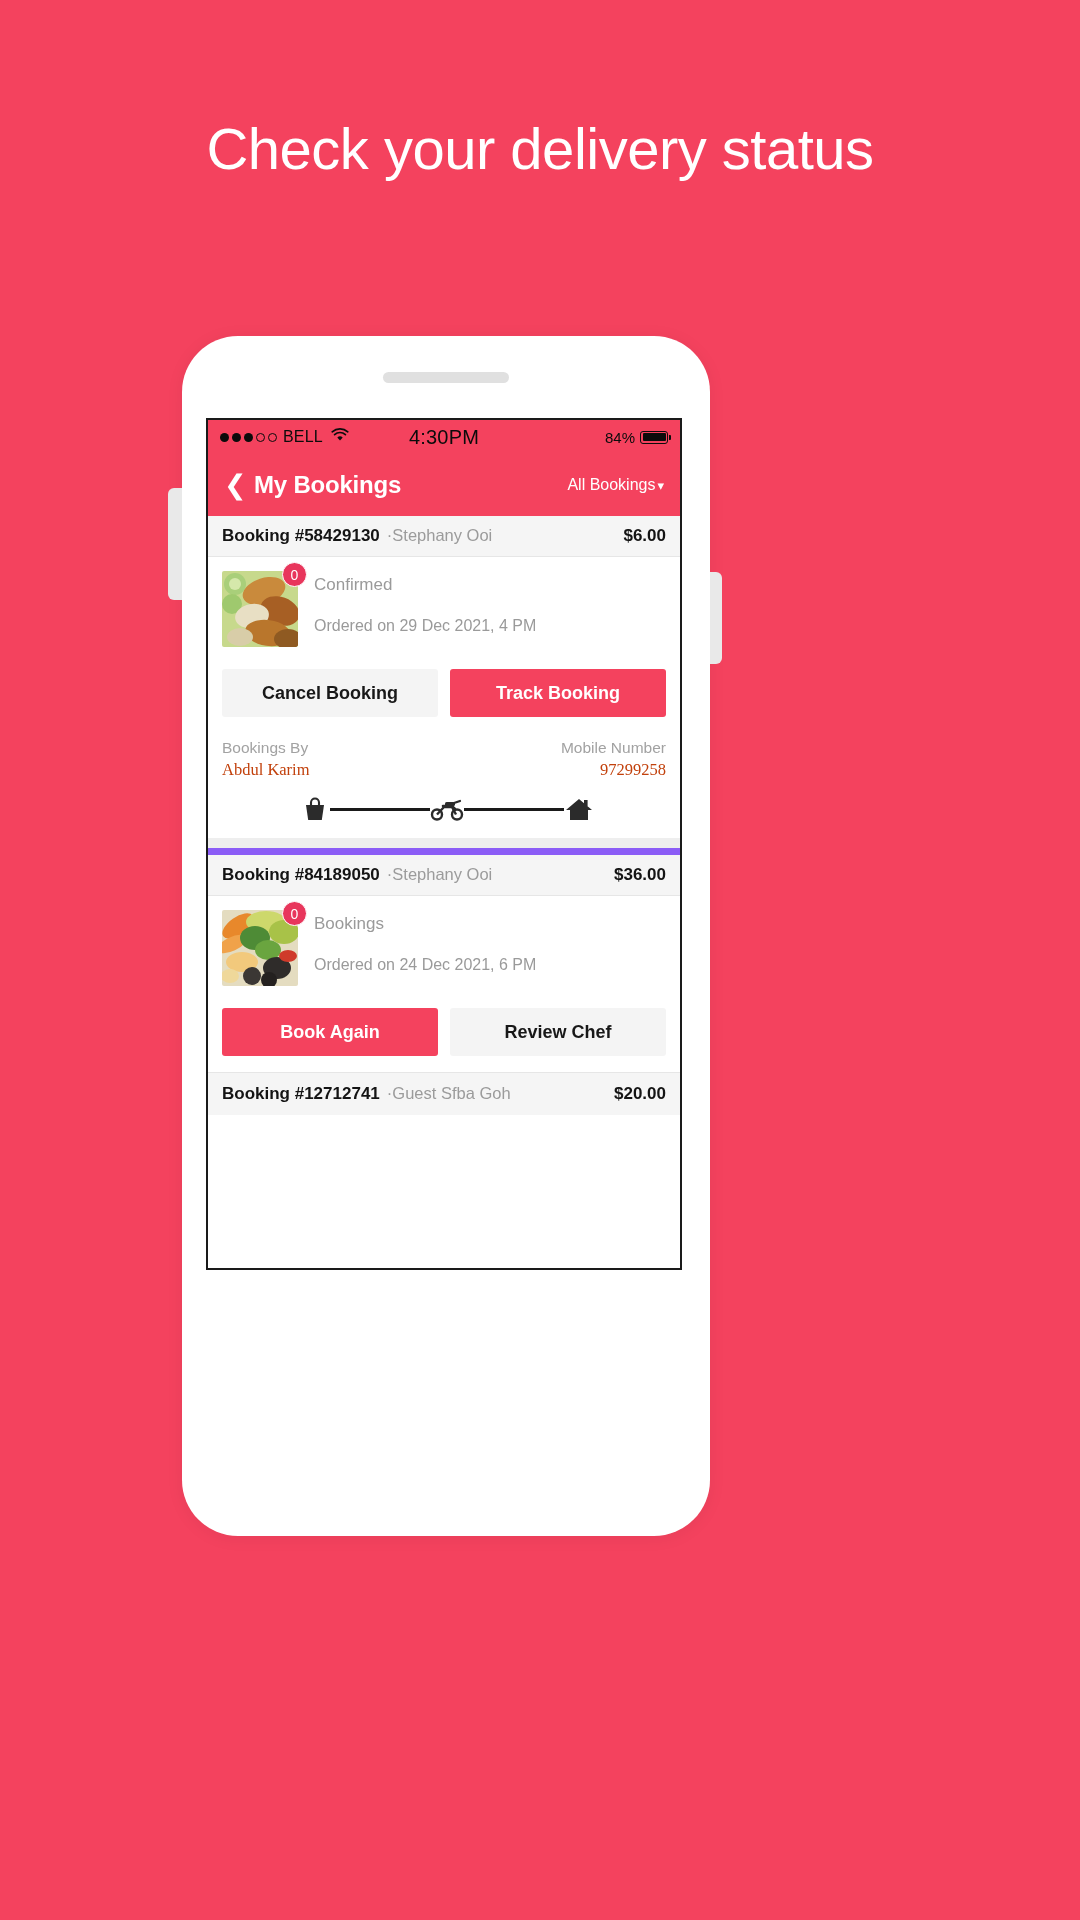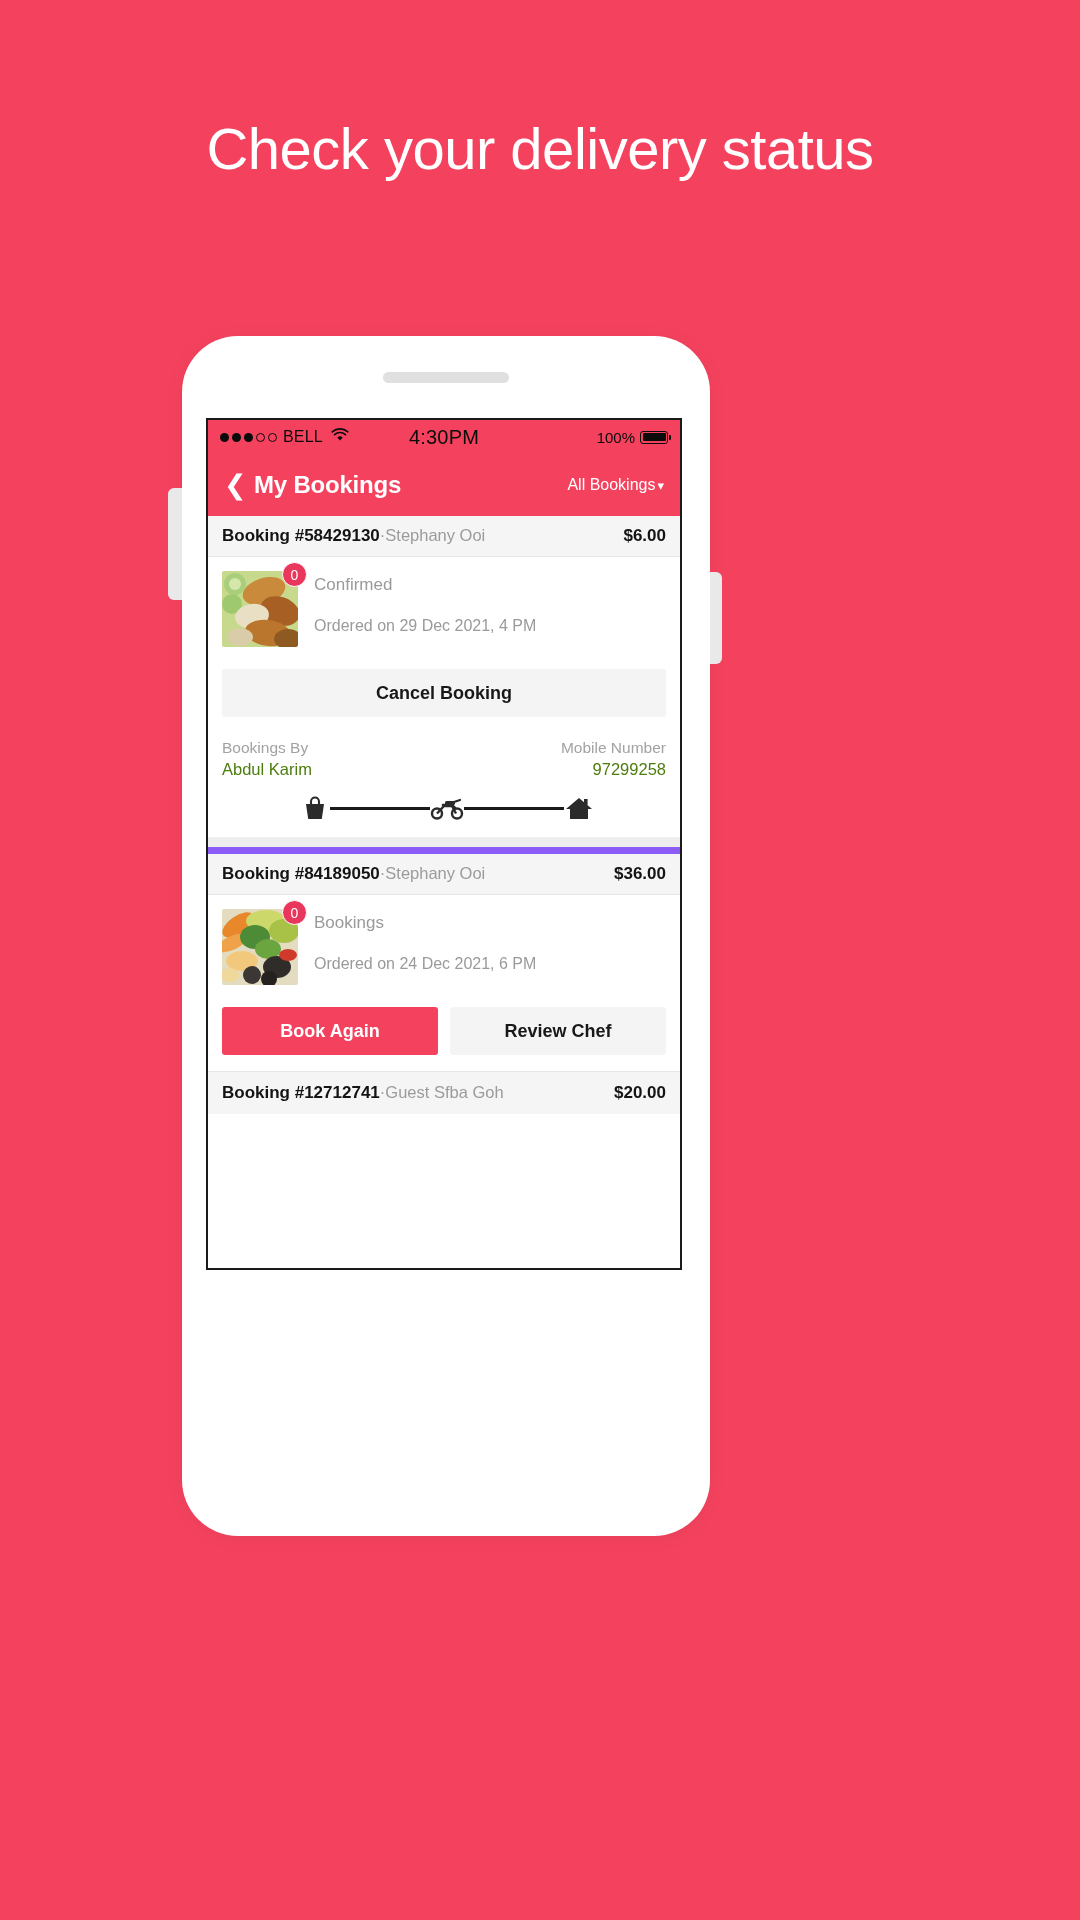--- a/index.html
+++ b/index.html
@@ -162,21 +162,21 @@
   
   .booking-head {
     background: #f5f5f5;
     border-bottom: 1px solid #e6e6e6;
     padding: 10px 14px;
     display: flex;
     align-items: baseline;
     font-size: 17px;
   }
   .bk-id { font-weight: bold; color: #141414; }
-  .bk-cust { color: #9b9b9b; font-size: 16.5px; }
+  .bk-cust { color: #9b9b9b; margin-left: 7px; font-size: 16.5px; }
   .bk-amt { margin-left: auto; font-weight: bold; color: #141414; font-size: 17px; }
 
   .booking-body { background: #fff; padding: 14px 14px 0 14px; }
   .row-top { display: flex; gap: 16px; }
   .thumb-wrap { position: relative; width: 76px; flex: 0 0 76px; }
   .thumb {
     width: 76px; height: 76px;
     border-radius: 2px;
     overflow: hidden;
     position: relative;
@@ -210,21 +210,21 @@
   .btn-ghost { background: #f4f4f4; color: #181818; }
   .btn-solid { background: #F4425E; color: #fff; }
 
   .meta-row {
     display: flex;
     justify-content: space-between;
     margin-top: 22px;
     font-size: 15.5px;
   }
   .meta-label { color: #a2a2a2; }
-  .meta-value { color: #4d7c0f; font-size: 16.5px; margin-top: 3px; }
+  .meta-value { color: #c2410c; font-size: 16.5px; margin-top: 3px; font-family: Liberation Serif, serif; }
   .meta-col.right { text-align: right; }
 
   .track-line {
     display: flex;
     align-items: center;
     margin: 14px 6px 0 6px;
     padding-bottom: 14px;
   }
   .track-line .seg { flex: 1; height: 3px; background: #1a1a1a; }
   .track-icon { display: flex; align-items: center; justify-content: center; }
@@ -282,21 +282,21 @@
         <span class="wifi">
           <svg width="18" height="14" viewBox="0 0 18 14">
             <path d="M9 12.6 L6.3 9.4 a4.3 4.3 0 0 1 5.4 0 Z" fill="#0b0b0b"></path>
             <path d="M3.6 6.6 a8 8 0 0 1 10.8 0" stroke="#0b0b0b" stroke-width="1.7" fill="none" stroke-linecap="round"></path>
             <path d="M1.2 3.8 a12 12 0 0 1 15.6 0" stroke="#0b0b0b" stroke-width="1.7" fill="none" stroke-linecap="round"></path>
           </svg>
         </span>
       </div>
       <div class="sb-time">4:30PM</div>
       <div class="sb-right">
-        <span>100%</span>
+        <span>84%</span>
         <span class="battery">
             <i></i>
           </span>
       </div>
     </div>
 
     <div class="navbar">
       <span class="nav-back">❮</span>
       <span class="nav-title">My Bookings</span>
       <span class="nav-filter">
@@ -331,20 +331,21 @@
           <div class="badge">0</div>
         </div>
         <div class="row-info">
           <div class="status-txt">Confirmed</div>
           <div class="order-txt">Ordered on 29 Dec 2021, 4 PM</div>
         </div>
       </div>
 
       <div class="btn-row">
         <div class="btn btn-ghost">Cancel Booking</div>
+        <div class="btn btn-solid">Track Booking</div>
       </div>
 
       <div class="meta-row">
         <div class="meta-col">
           <div class="meta-label">Bookings By</div>
           <div class="meta-value">Abdul Karim</div>
         </div>
         <div class="meta-col right">
           <div class="meta-label">Mobile Number</div>
           <div class="meta-value">97299258</div>

